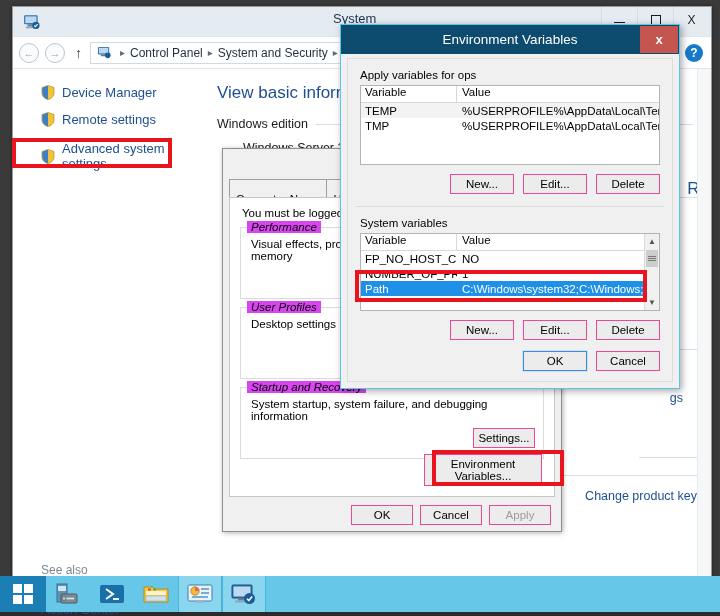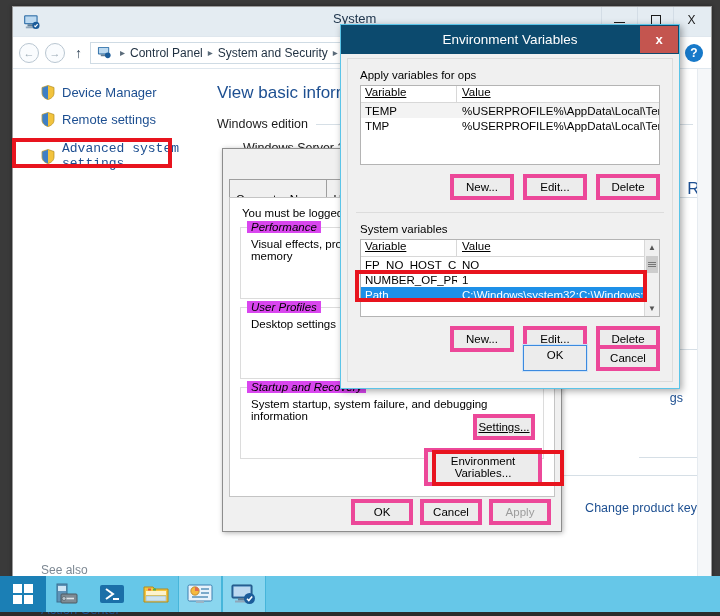--- a/index.html
+++ b/index.html
@@ -77,21 +77,21 @@
   #see-also { position: absolute; left: 28px; top: 494px; }
   #see-also .sa-title { font-size: 12px; color: #7d8893; margin-bottom: 25px; }
   #see-also .side-link { margin-bottom: 11px; }
 
   #cp-main { flex: 1; padding: 14px 18px 0 8px; position: relative; }
   #main-head { font-size: 17px; color: #1d4f91; margin-bottom: 14px; }
   .sec-title { font-size: 12.5px; color: #1a1a1a; display: flex; align-items: center; gap:8px; }
   .sec-title .rule { flex: 1; height: 1px; background: #d6dfe6; }
   .ed-line { font-size: 12.5px; color: #1a1a1a; margin: 10px 0 0 26px; }
   #prodkey {
-    position: absolute; right: 14px; top: 432px; font-size: 12.5px; color: #1d4f91;
+    position: absolute; right: 14px; top: 420px; font-size: 12.5px; color: #1d4f91;
   }
   .faint-rule { position: absolute; height: 1px; background: #d6dfe6; }
   #scroll-track {
     position: absolute; right: 0; top: 0; width: 14px; height: 509px;
     background: #f5f7f9; border-left: 1px solid #e6ebf0;
   }
 
   
   #sysprops {
     position: absolute; left: 222px; top: 148px; width: 340px; height: 384px;
@@ -115,21 +115,21 @@
   .grp {
     margin: 8px 10px 0 10px; border: 1px solid #dcdcdc; padding: 10px 10px 12px 10px;
     position: relative;
   }
   .grp-label {
     position: absolute; top: -7px; left: 6px; background: #d946ef; padding: 0 4px;
     font-size: 11.5px;
     font-style: italic;
   }
   .btn {
-    background: #ececec; border: 4px solid #ec4899; font-size: 11.5px;
+    background: #ececec; border: 1px solid #ec4899; font-size: 11.5px;
     padding: 3px 0; text-align: center; color: #000; min-width: 62px;
   }
   .btn.disabled { color: #9c9c9c; }
   .btn.focus { border: 1px solid #3c8adf; outline: 1px solid #cfe3f7; }
   #sp-footer { position: absolute; left: 0; right: 0; bottom: 6px; display: flex;
     justify-content: flex-end; gap: 7px; padding-right: 10px; }
   #sp-footer .btn { width: 62px; }
 
   
   #envdlg {
@@ -151,21 +151,21 @@
     position: absolute; left: 6px; top: 33px; right: 6px; bottom: 6px;
     background: #f0f0f0; border: 1px solid #dcdcdc;
   }
   .env-section-label { font-size: 11.5px; margin: 10px 0 4px 12px; }
   .vartable {
     margin: 0 12px; background: #fff; border: 1px solid #b4b4b4;
     position: relative; overflow: hidden;
   }
   .vt-head {
     display: flex; height: 17px; border-bottom: 1px solid #d8d8d8;
-    font-size: 11.5px; background: #fff; text-decoration: underline;
+    font-size: 11.5px; background: #fff;
   }
   .vt-head .c1 { width: 96px; padding-left: 4px; border-right: 1px solid #d8d8d8; }
   .vt-head .c2 { flex: 1; padding-left: 5px; }
   .vt-row { display: flex; height: 15px; font-size: 11.5px; align-items: center; }
   .vt-row .c1 { width: 96px; padding-left: 4px; overflow:hidden; white-space:nowrap; }
   .vt-row .c2 { flex: 1; padding-left: 5px; overflow:hidden; white-space:nowrap; }
   .vt-row.alt { background: #f3f3f3; }
   .vt-row.sel { background: #1e90e8; color: #fff; }
   .vt-scroll {
     position: absolute; right: 0; top: 0; width: 15px; bottom: 0;
@@ -270,21 +270,21 @@
         </div>
 
         <div class="side-link">
           <svg class="shield" viewBox="0 0 14 15">
             <path d="M7 0.5 L13 2.5 V8 C13 11.5 10 13.8 7 14.5 C4 13.8 1 11.5 1 8 V2.5 Z" fill="#f2c33d" stroke="#b18b1d" stroke-width=".7"></path>
             <path d="M7 0.8 L7 14.3 C4.1 13.6 1.3 11.4 1.3 8 V2.7 Z" fill="#3f7fc4"></path>
           </svg>
           <span>Remote settings</span>
         </div>
 
-        <div class="side-link" style="margin-top:14px;font-family:Liberation Mono, monospace;">
+        <div class="side-link" style="margin-top:14px;">
           <svg class="shield" viewBox="0 0 14 15">
             <path d="M7 0.5 L13 2.5 V8 C13 11.5 10 13.8 7 14.5 C4 13.8 1 11.5 1 8 V2.5 Z" fill="#f2c33d" stroke="#b18b1d" stroke-width=".7"></path>
             <path d="M7 0.8 L7 14.3 C4.1 13.6 1.3 11.4 1.3 8 V2.7 Z" fill="#3f7fc4"></path>
           </svg>
           <span>Advanced system settings</span>
         </div>
 
         <div id="see-also">
           <div class="sa-title">See also</div>
           <div class="side-link">
@@ -330,21 +330,21 @@
       </div>
 
       <div class="grp" style="height:72px;">
         <div class="grp-label">User Profiles</div>
         <div>Desktop settings relat</div>
       </div>
 
       <div class="grp" style="height:72px;">
         <div class="grp-label">Startup and Recovery</div>
         <div>System startup, system failure, and debugging information</div>
-        <div class="btn" style="position:absolute; right:8px; bottom:18px; width:62px;text-decoration:underline;">Settings...</div>
+        <div class="btn" style="position:absolute; right:8px; bottom:10px; width:62px;">Settings...</div>
       </div>
 
       <div class="btn" style="position:absolute; right:12px; bottom:10px; width:118px;">Environment Variables...</div>
     </div>
     <div id="sp-footer">
       <div class="btn">OK</div>
       <div class="btn">Cancel</div>
       <div class="btn disabled">Apply</div>
     </div>
   </div>

